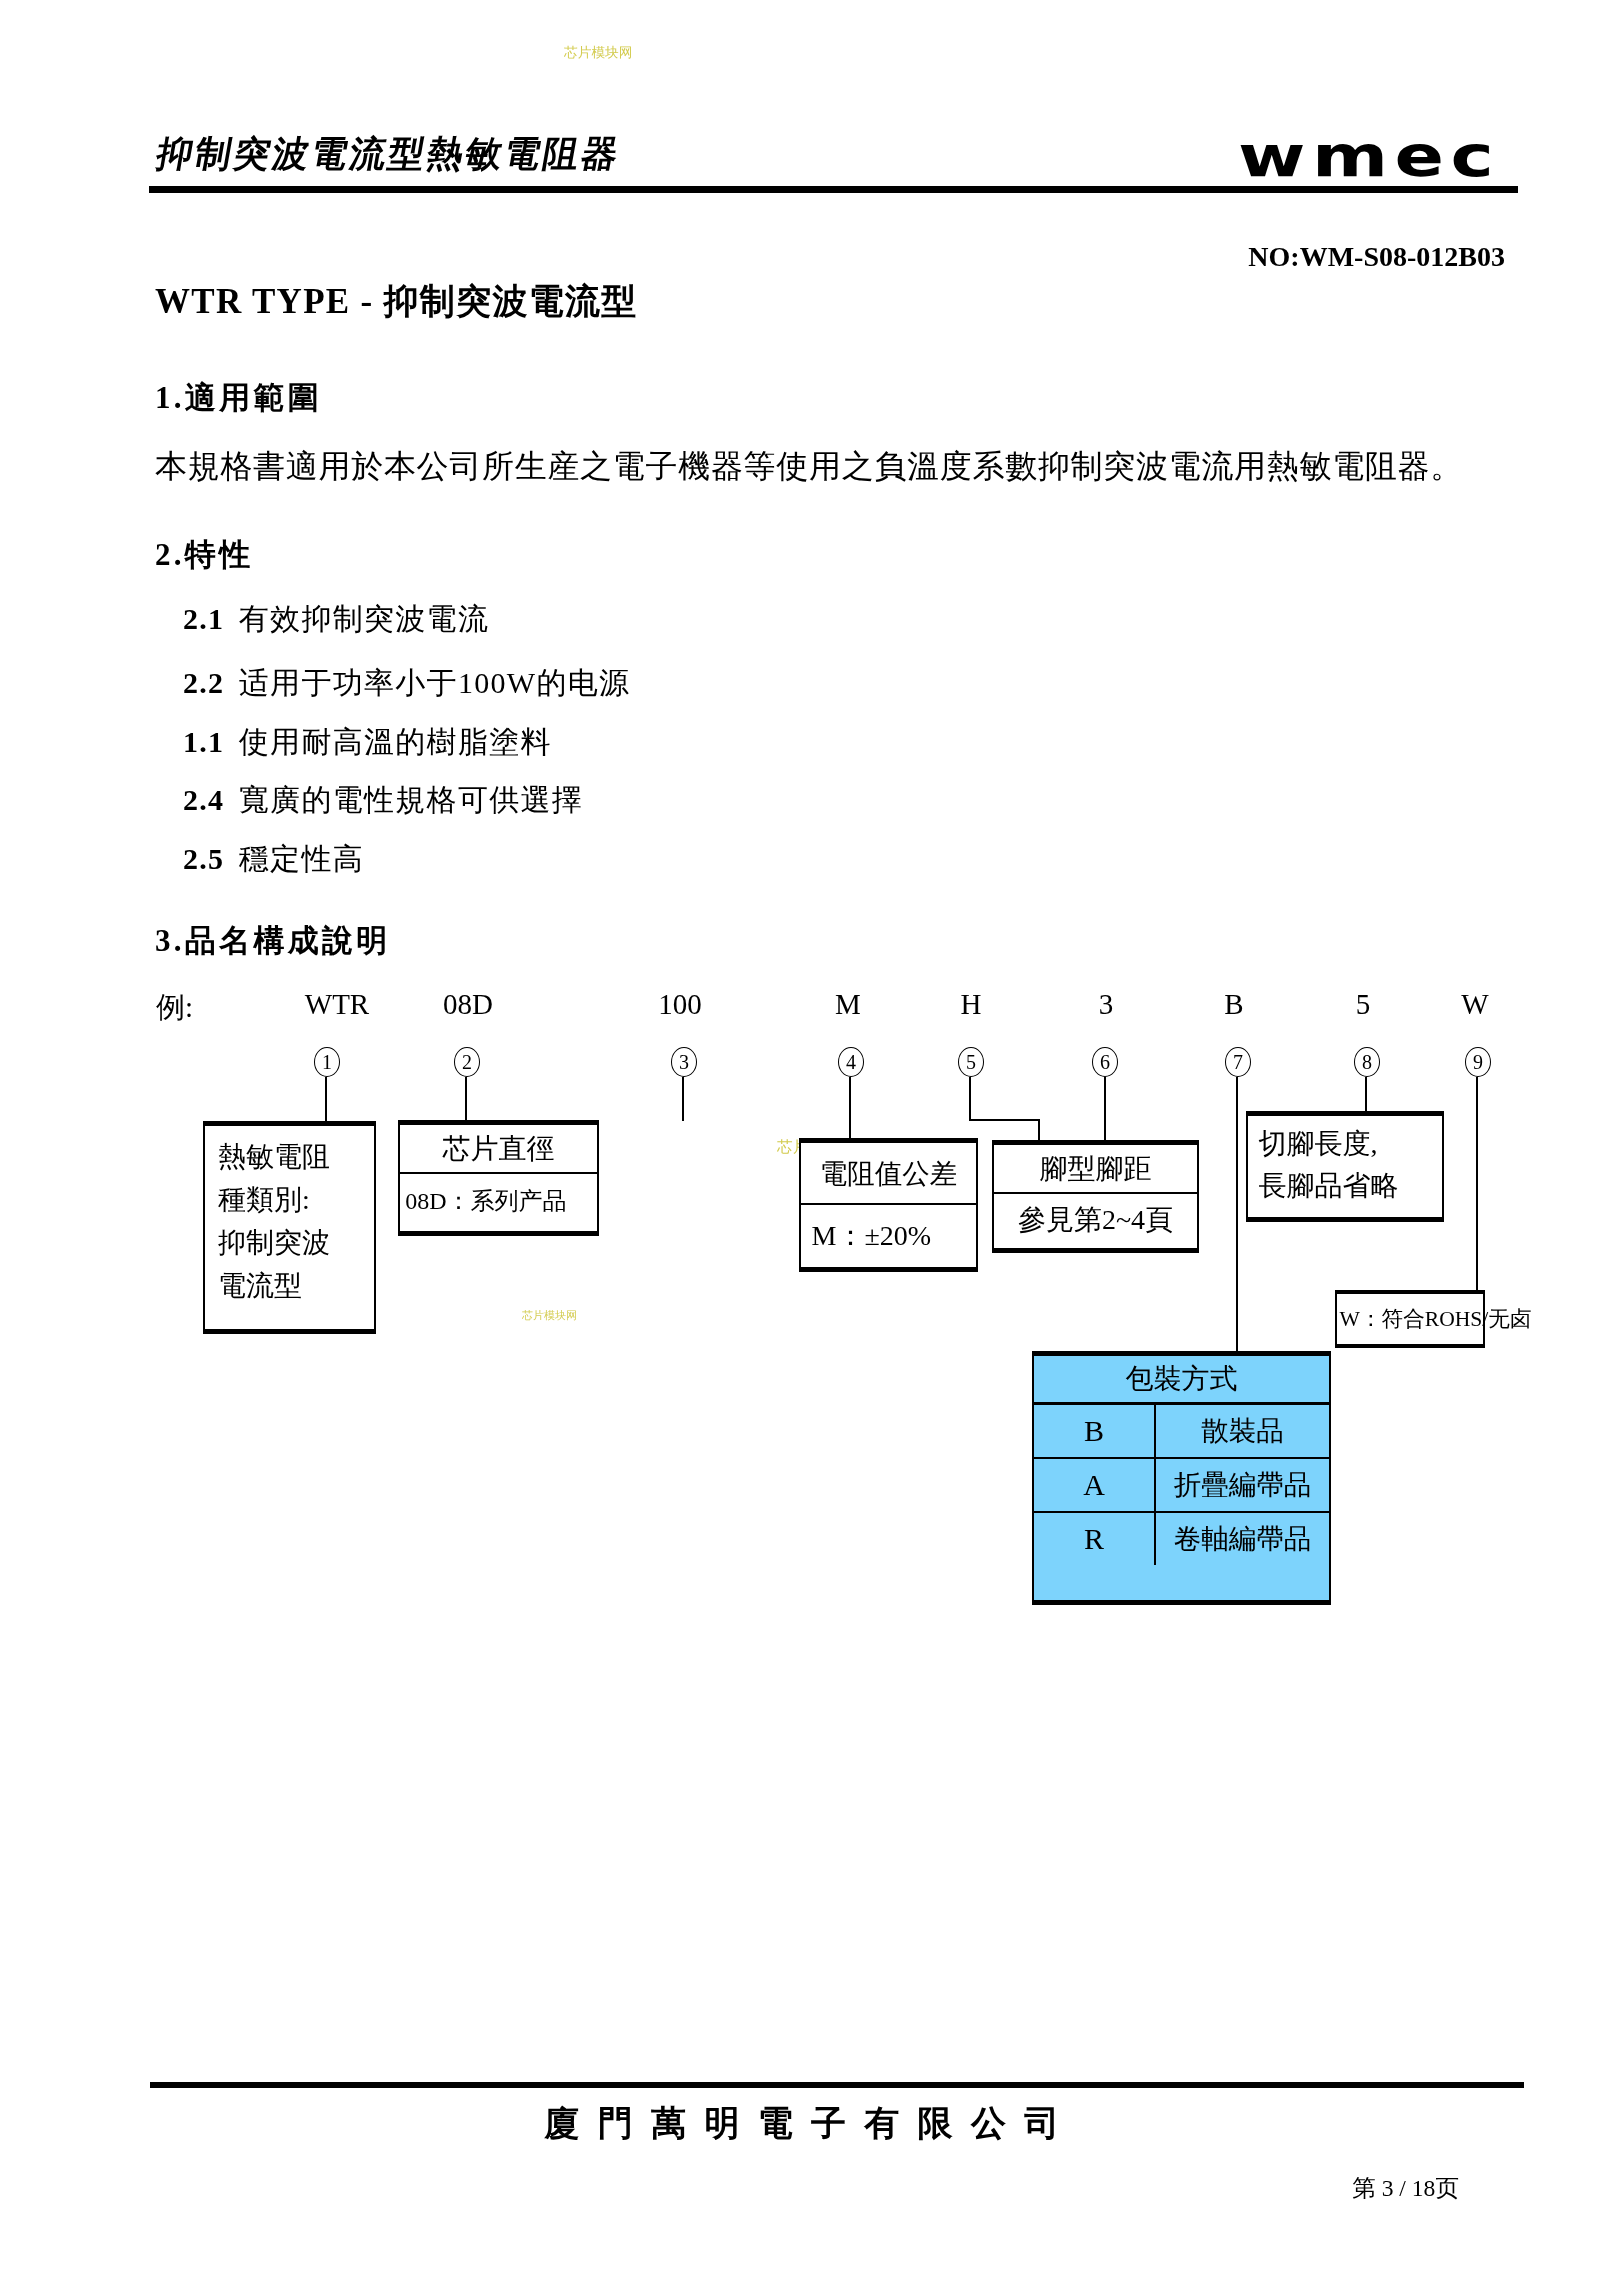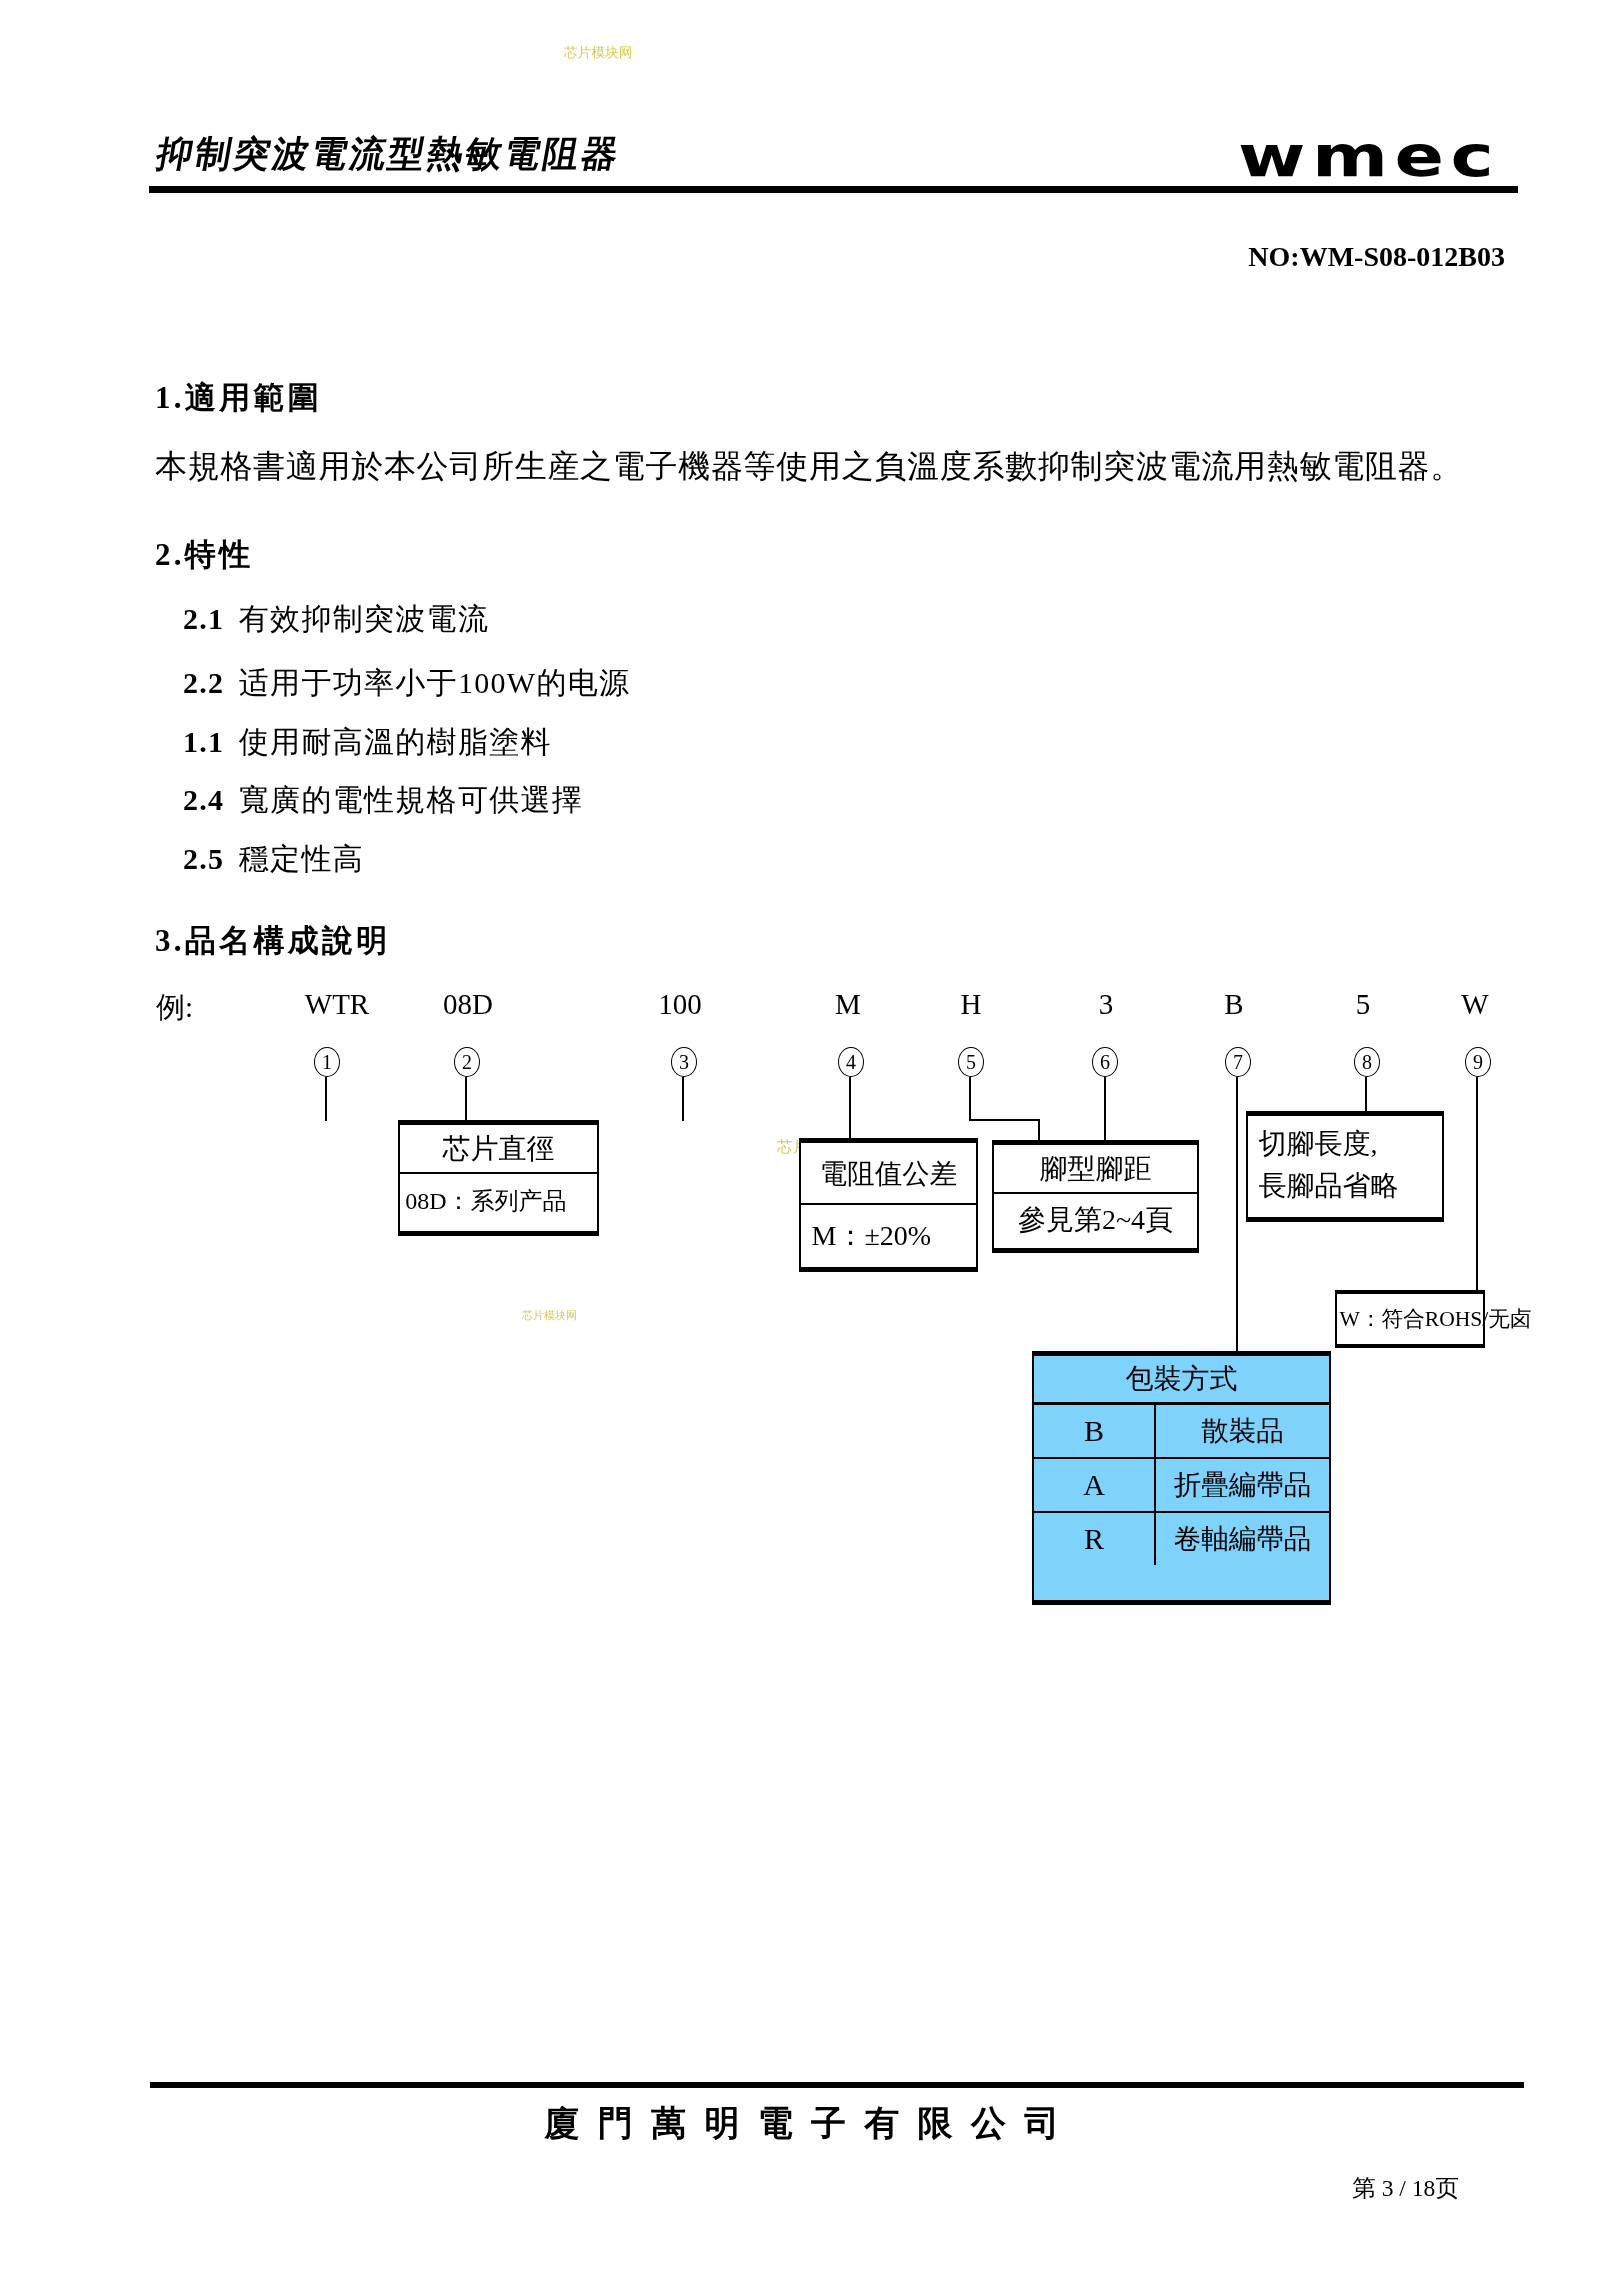--- a/index.html
+++ b/index.html
@@ -118,20 +118,21 @@
 </style>
 </head>
 <body>
 
 <div class="page">
 
   <div class="abs doc-title">抑制突波電流型熱敏電阻器</div>
   <div class="abs logo">wmec</div>
   <div class="abs header-rule"></div>
   <div class="abs doc-no">NO:WM-S08-012B03</div>
+  <div class="abs page-title">WTR TYPE - 抑制突波電流型</div>
 
   <div class="abs wm wm1">芯片模块网</div>
   <div class="abs wm wm2">芯片模块网</div>
   <div class="abs wm wm3">芯片模块网</div>
 
   <div class="abs sec-heading h-s1">1.適用範圍</div>
   <div class="abs body-text">本規格書適用於本公司所生産之電子機器等使用之負溫度系數抑制突波電流用熱敏電阻器。</div>
 
   <div class="abs sec-heading h-s2">2.特性</div>
   <div class="abs feat-item fi-0">
@@ -178,20 +179,26 @@
   <div class="abs vline" style="left:682px; top:1077px; height:44px;"></div>
   <div class="abs vline" style="left:849px; top:1077px; height:61px;"></div>
   <div class="abs vline" style="left:969px; top:1077px; height:42px;"></div>
   <div class="abs hline" style="left:969px; top:1119px; width:71px;"></div>
   <div class="abs vline" style="left:1038px; top:1119px; height:21.6px;"></div>
   <div class="abs vline" style="left:1104px; top:1077px; height:63px;"></div>
   <div class="abs vline" style="left:1236px; top:1077px; height:274px;"></div>
   <div class="abs vline" style="left:1365px; top:1077px; height:34px;"></div>
   <div class="abs vline" style="left:1476px; top:1077px; height:213px;"></div>
 
+  <div class="abs dbox box1">
+    <div>熱敏電阻</div>
+    <div>種類別:</div>
+    <div>抑制突波</div>
+    <div>電流型</div>
+  </div>
 
   <div class="abs dbox box2">
     <div class="box2-c1 centered">芯片直徑</div>
     <div class="box2-c2">08D：系列产品</div>
   </div>
 
 
   <div class="abs dbox box4">
     <div class="box4-c1 centered">電阻值公差</div>
     <div class="box4-c2">M：±20%</div>

